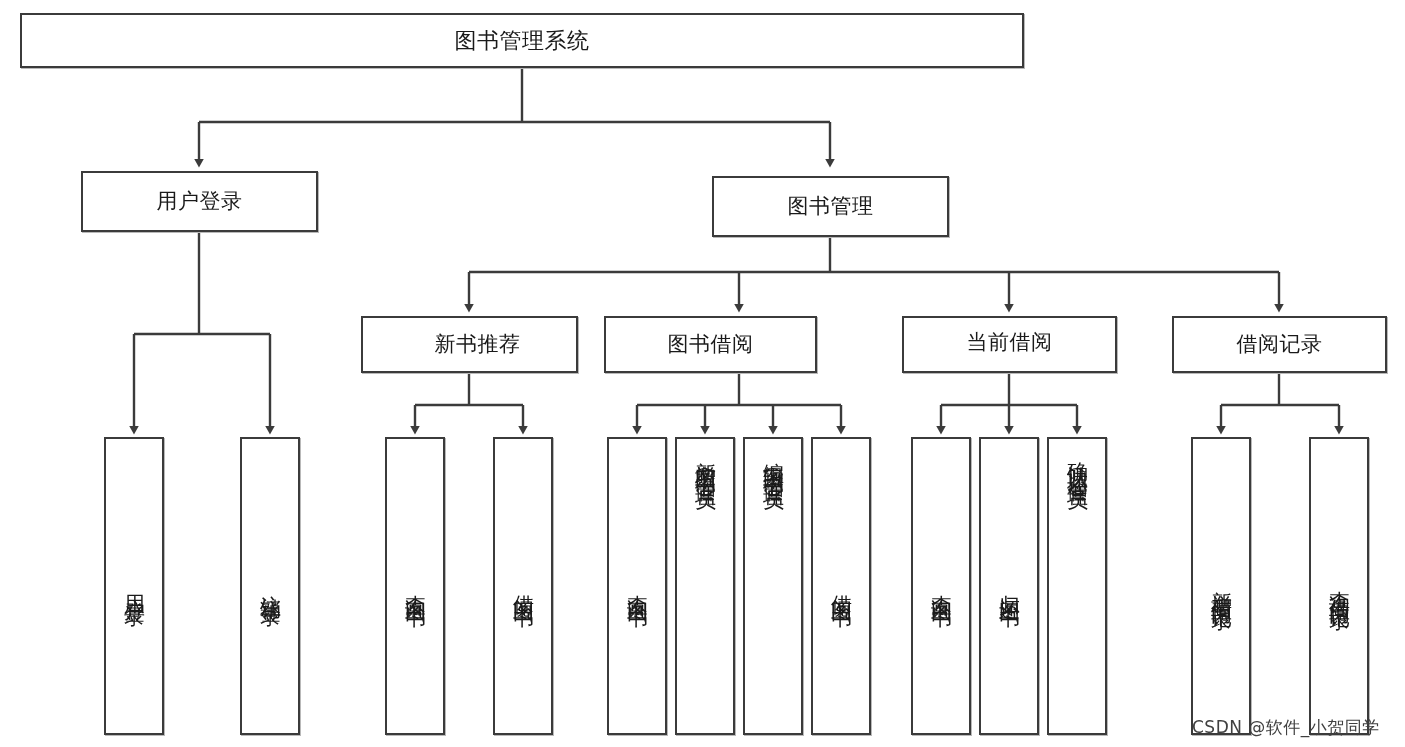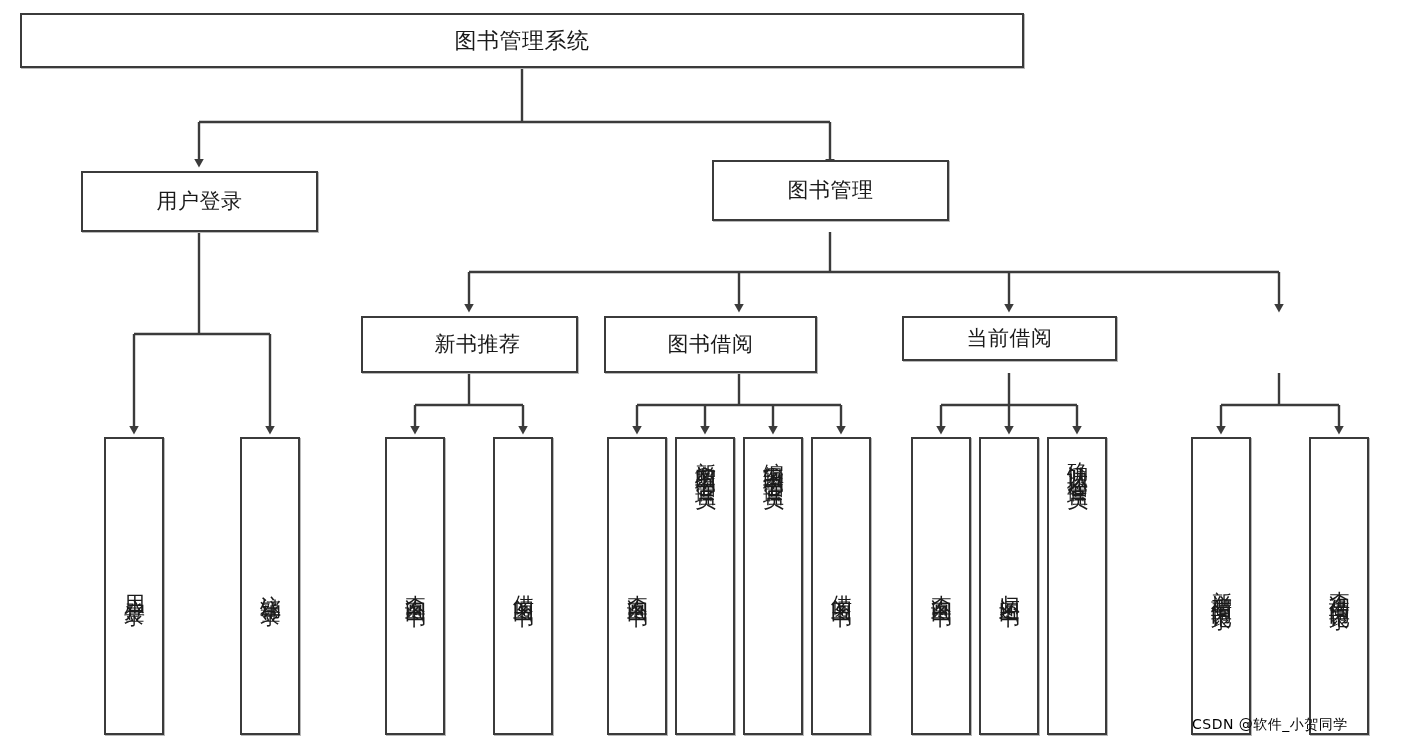--- a/index.html
+++ b/index.html
@@ -65,22 +65,22 @@
     letter-spacing: 4px;
     white-space: nowrap;
   }
   
   .node.vert.mid {
     align-items: center;
     padding-top: 0;
   }
   .watermark {
     position: absolute;
-    font-size: 14px;
-    color: #000000;
+    font-size: 17px;
+    color: #404040;
     white-space: nowrap;
     letter-spacing: 0.5px;
   }
 </style>
 </head>
 <body>
 
 <div id="diagram-canvas">
 
   <svg class="edge-layer" viewBox="0 0 1405 747" width="1405" height="747">
@@ -134,36 +134,39 @@
   </svg>
 
   <div class="node horiz root" style="left:20px; top:13px; width:1004px; height:55px;">
     <span class="node-label">图书管理系统</span>
   </div>
 
   <div class="node horiz" style="left:81px; top:171px; width:237px; height:61px;">
     <span class="node-label">用户登录</span>
   </div>
 
-  <div class="node horiz" style="left:712px; top:160px; width:237px; height:61px;">
+  <div class="node horiz" style="left:712px; top:176px; width:237px; height:61px;">
     <span class="node-label">图书管理</span>
   </div>
 
   <div class="node horiz" style="left:361px; top:316px; width:217px; height:57px;padding-left:16px;">
     <span class="node-label">新书推荐</span>
   </div>
 
   <div class="node horiz" style="left:604px; top:316px; width:213px; height:57px;">
     <span class="node-label">图书借阅</span>
   </div>
 
-  <div class="node horiz" style="left:902px; top:316px; width:215px; height:45px;">
+  <div class="node horiz" style="left:902px; top:316px; width:215px; height:57px;font-family:Liberation Mono, monospace;">
     <span class="node-label">当前借阅</span>
   </div>
 
+  <div class="node horiz" style="left:1172px; top:316px; width:215px; height:57px;">
+    <span class="node-label">借阅记录</span>
+  </div>
 
   <div class="node vert mid" style="left:104px; top:437px; width:60px; height:298px;">
     <span class="node-label">用户登录</span>
   </div>
 
   <div class="node vert mid" style="left:240px; top:437px; width:60px; height:298px;">
     <span class="node-label">注销登录</span>
   </div>
 
   <div class="node vert mid" style="left:385px; top:437px; width:60px; height:298px;">

